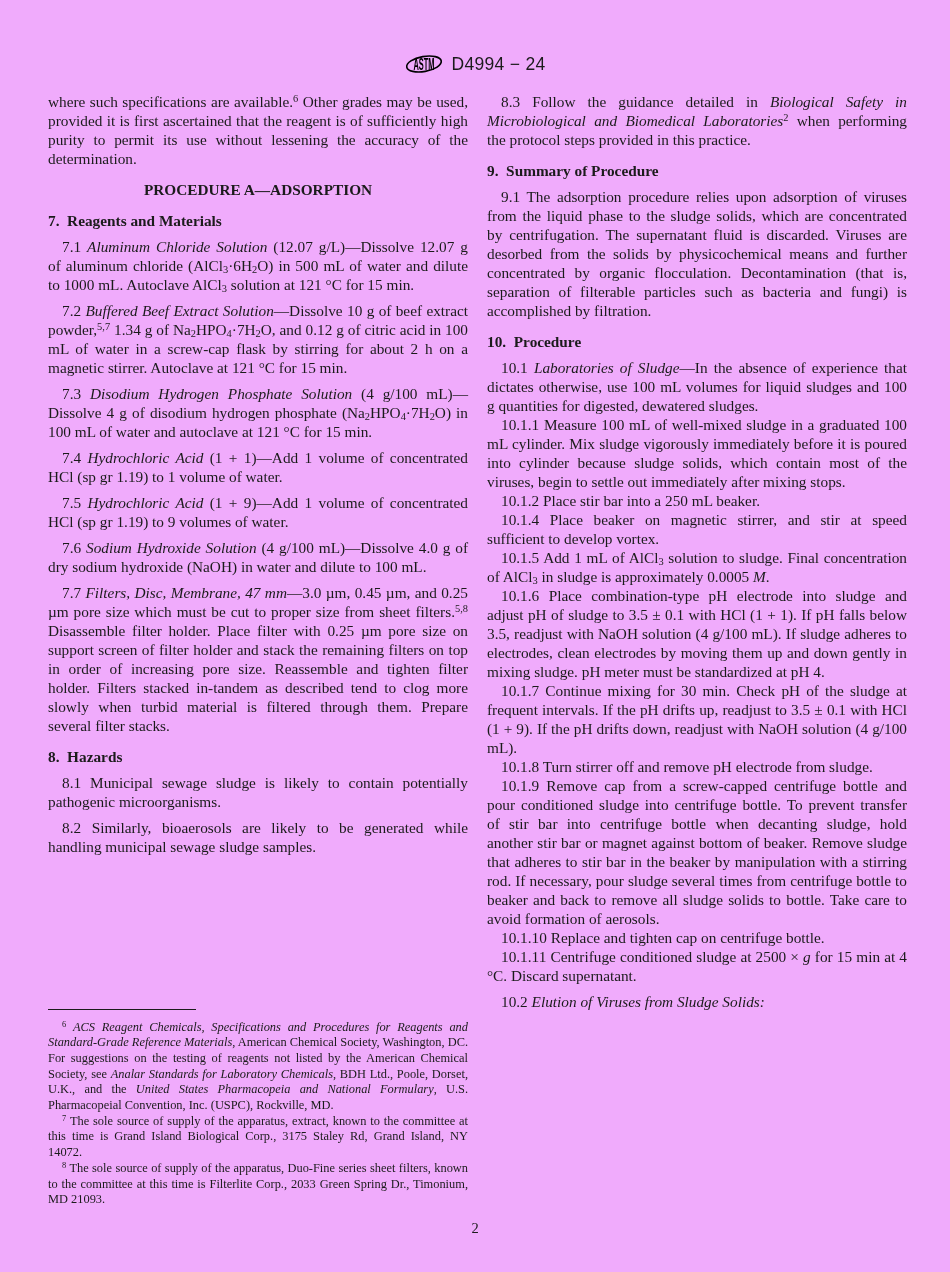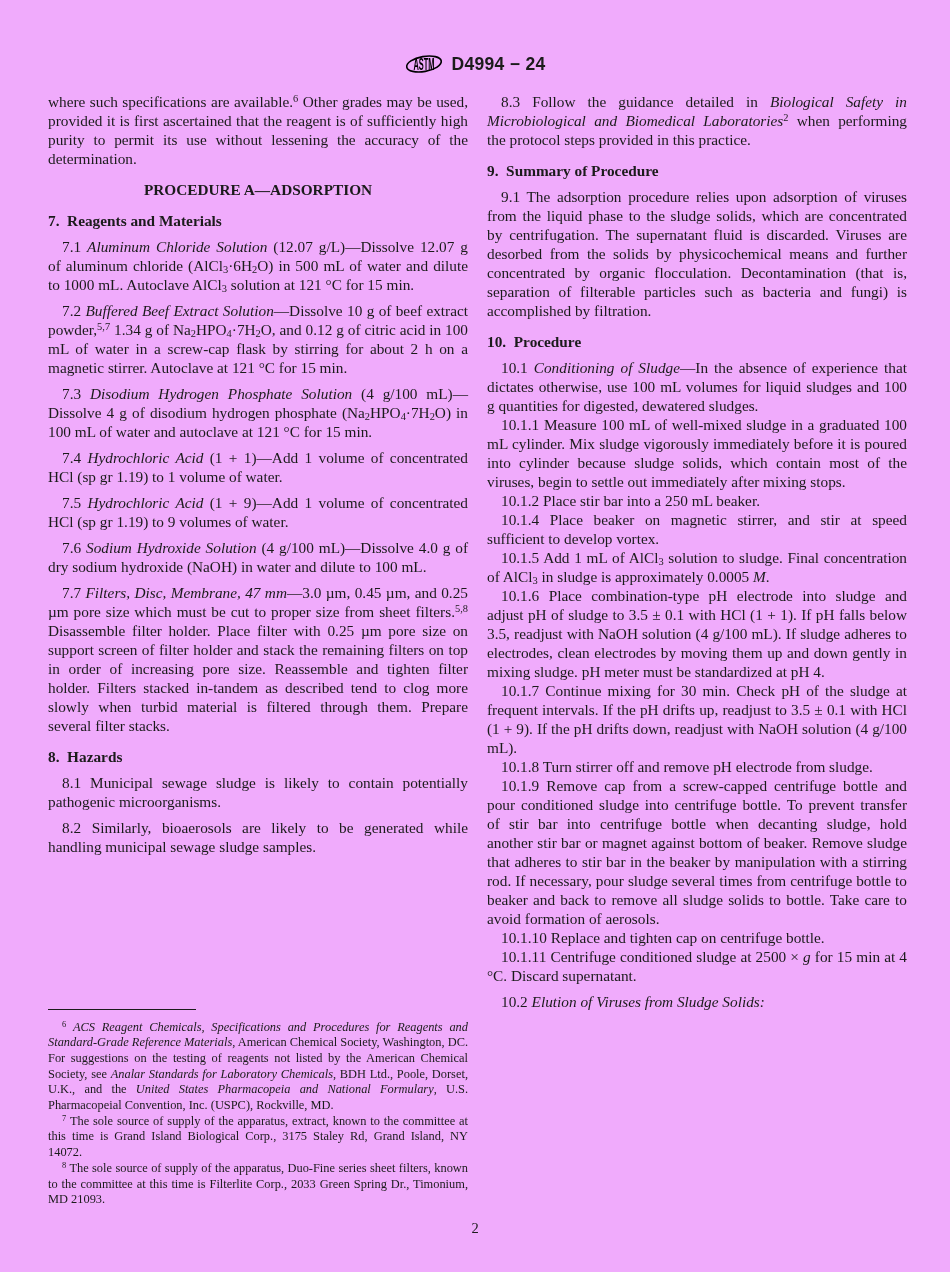--- a/index.html
+++ b/index.html
@@ -8,21 +8,21 @@
   .page {
     position:relative; width:950px; height:1272px; background:#f0abfc;
     font-family:"Liberation Serif", serif; color:var(--ink);
     overflow:hidden;
   }
   .header {
     position:absolute; top:50px; left:0; width:100%;
     display:flex; justify-content:center; align-items:center; gap:9px;
   }
   .doc-code {
-    font-family:"Liberation Sans", sans-serif; font-weight:bold;
+    font-family:"Liberation Sans", sans-serif; font-weight:normal;
     font-size:17.5px; letter-spacing:0.3px;
   }
   .columns {
     position:absolute; top:92px; left:48px;
     display:flex; gap:19px;
   }
   .col {
     width:420px; height:1116px;
     display:flex; flex-direction:column;
     font-size:15.3px; line-height:19px; text-align:justify;
@@ -83,21 +83,21 @@
           <p class="fn"><sup>7</sup> The sole source of supply of the apparatus, extract, known to the committee at this time is Grand Island Biological Corp., 3175 Staley Rd, Grand Island, NY 14072.</p>
           <p class="fn"><sup>8</sup> The sole source of supply of the apparatus, Duo-Fine series sheet filters, known to the committee at this time is Filterlite Corp., 2033 Green Spring Dr., Timonium, MD 21093.</p>
         </div>
     </div>
     <div class="col">
       <div class="blocks">
           <p class="p">8.3 Follow the guidance detailed in <span class="it">Biological Safety in Microbiological and Biomedical Laboratories</span><sup>2</sup> when performing the protocol steps provided in this practice.</p>
           <p class="hs">9.&nbsp; Summary of Procedure</p>
           <p class="p">9.1 The adsorption procedure relies upon adsorption of viruses from the liquid phase to the sludge solids, which are concentrated by centrifugation. The supernatant fluid is discarded. Viruses are desorbed from the solids by physicochemical means and further concentrated by organic flocculation. Decontamination (that is, separation of filterable particles such as bacteria and fungi) is accomplished by filtration.</p>
           <p class="hs">10.&nbsp; Procedure</p>
-          <p class="p">10.1 <span class="it">Conditioning of Sludge</span>—In the absence of experience that dictates otherwise, use 100 mL volumes for liquid sludges and 100 g quantities for digested, dewatered sludges.</p>
+          <p class="p">10.1 <span class="it">Laboratories of Sludge</span>—In the absence of experience that dictates otherwise, use 100 mL volumes for liquid sludges and 100 g quantities for digested, dewatered sludges.</p>
           <p class="pt">10.1.1 Measure 100 mL of well-mixed sludge in a graduated 100 mL cylinder. Mix sludge vigorously immediately before it is poured into cylinder because sludge solids, which contain most of the viruses, begin to settle out immediately after mixing stops.</p>
           <p class="pt">10.1.2 Place stir bar into a 250 mL beaker.</p>
           <p class="pt">10.1.4 Place beaker on magnetic stirrer, and stir at speed sufficient to develop vortex.</p>
           <p class="pt">10.1.5 Add 1 mL of AlCl<sub>3</sub> solution to sludge. Final concentration of AlCl<sub>3</sub> in sludge is approximately 0.0005 <span class="it">M</span>.</p>
           <p class="pt">10.1.6 Place combination-type pH electrode into sludge and adjust pH of sludge to 3.5 ± 0.1 with HCl (1 + 1). If pH falls below 3.5, readjust with NaOH solution (4 g/100 mL). If sludge adheres to electrodes, clean electrodes by moving them up and down gently in mixing sludge. pH meter must be standardized at pH 4.</p>
           <p class="pt">10.1.7 Continue mixing for 30 min. Check pH of the sludge at frequent intervals. If the pH drifts up, readjust to 3.5 ± 0.1 with HCl (1 + 9). If the pH drifts down, readjust with NaOH solution (4 g/100 mL).</p>
           <p class="pt">10.1.8 Turn stirrer off and remove pH electrode from sludge.</p>
           <p class="pt">10.1.9 Remove cap from a screw-capped centrifuge bottle and pour conditioned sludge into centrifuge bottle. To prevent transfer of stir bar into centrifuge bottle when decanting sludge, hold another stir bar or magnet against bottom of beaker. Remove sludge that adheres to stir bar in the beaker by manipulation with a stirring rod. If necessary, pour sludge several times from centrifuge bottle to beaker and back to remove all sludge solids to bottle. Take care to avoid formation of aerosols.</p>
           <p class="pt">10.1.10 Replace and tighten cap on centrifuge bottle.</p>
           <p class="pt">10.1.11 Centrifuge conditioned sludge at 2500 × <span class="it">g</span> for 15 min at 4 °C. Discard supernatant.</p>

